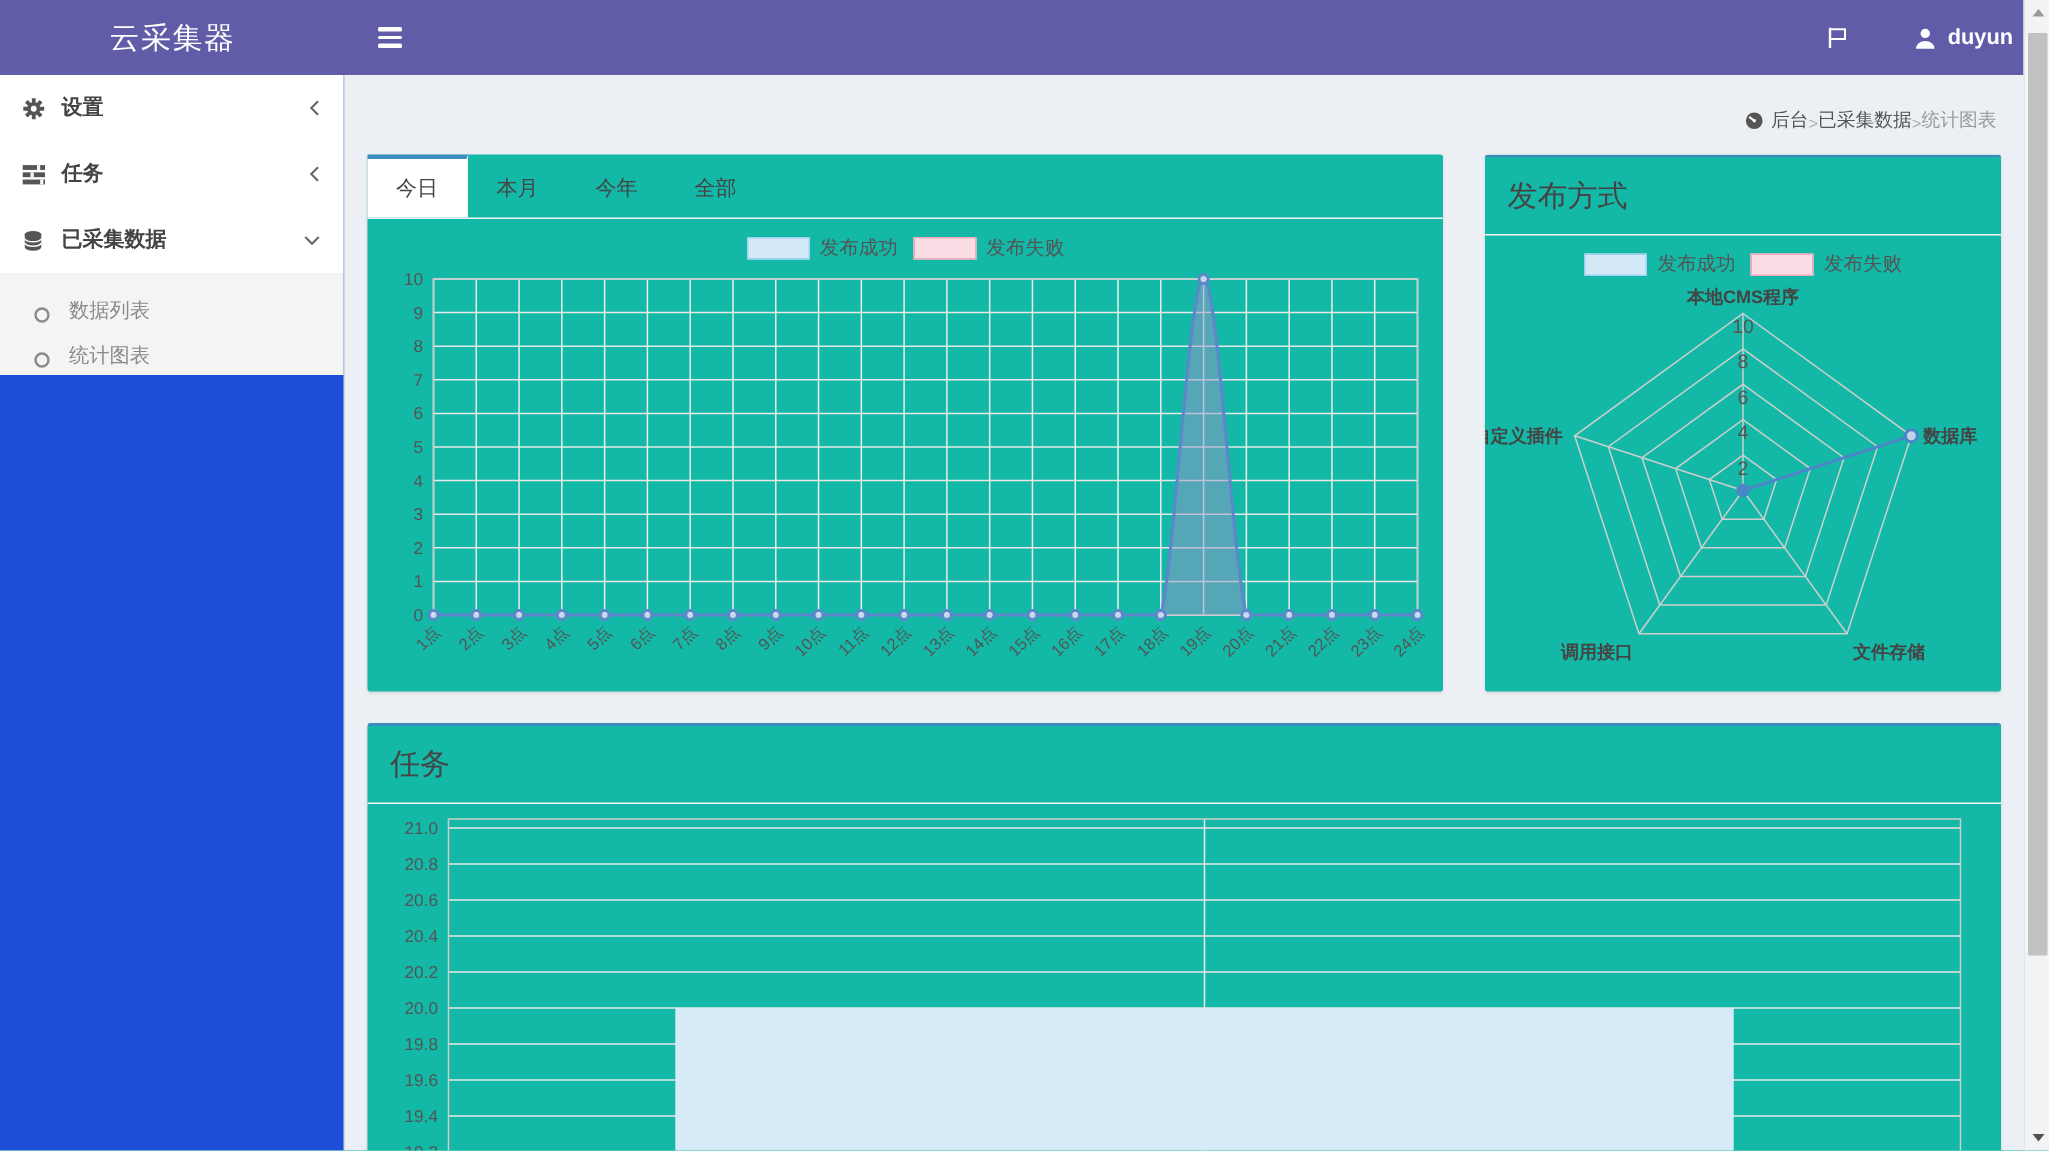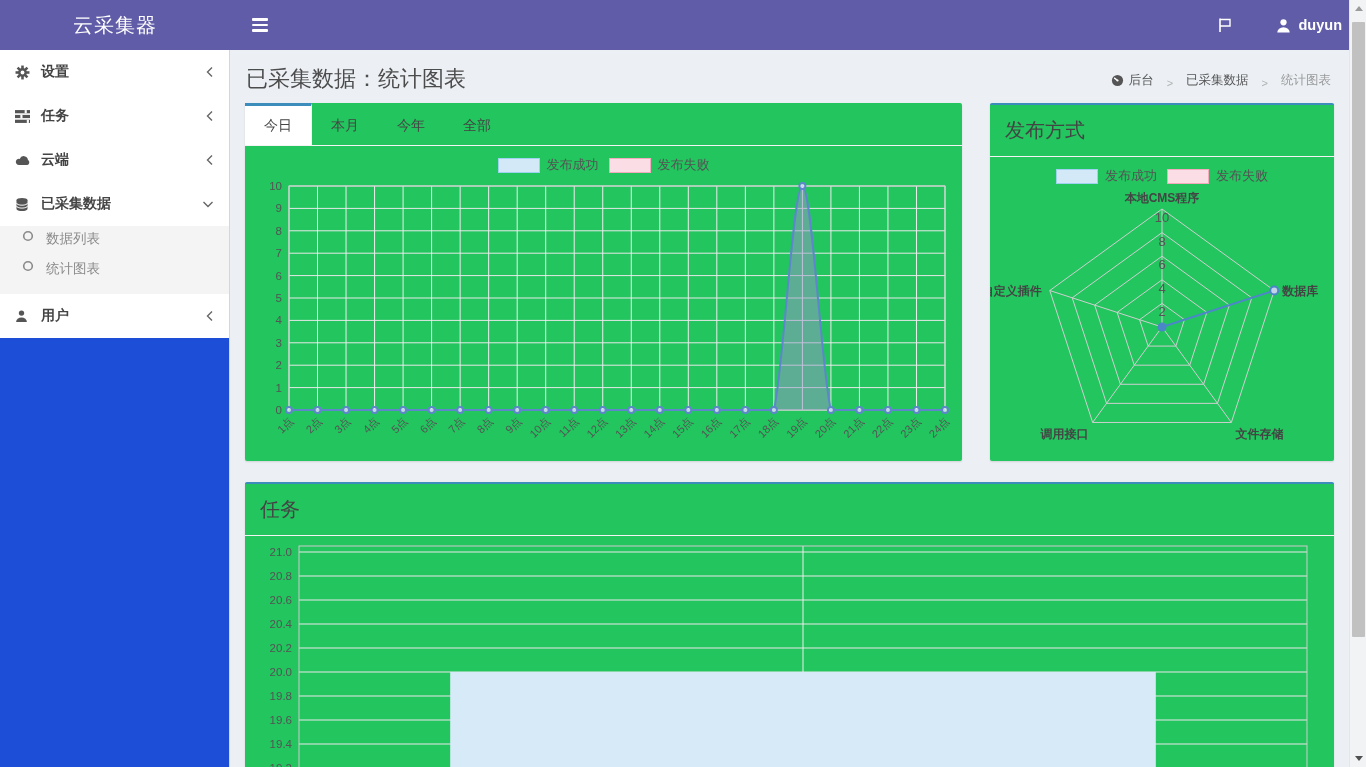--- a/index.html
+++ b/index.html
@@ -17,36 +17,36 @@
   .nav-flag { width:38px; height:50px; display:flex; align-items:center; justify-content:center; cursor:pointer; }
   .nav-user { height:50px; display:flex; align-items:center; gap:8px; color:#fff; font-size:14.5px; font-weight:700; cursor:pointer; }
 
   
   .sidebar { position:absolute; left:0; top:50px; bottom:0; width:230px; background:#1d4ed8; border-right:1px solid #d2d6de; z-index:4; }
   .menu-item { height:44px; display:flex; align-items:center; padding:0 15px; cursor:pointer; background:#fff; }
   .menu-item .mi-icon { width:26px; display:flex; align-items:center; }
   .menu-item .mi-label { flex:1; font-size:14px; font-weight:700; color:#444; }
   .menu-item .mi-arrow { width:12px; display:flex; justify-content:flex-end; }
   .submenu { background:#f4f4f5; padding:4px 0; }
-  .submenu-item { height:30px; display:flex; align-items:flex-start; padding-left:22px; cursor:pointer; }
+  .submenu-item { height:30px; display:flex; align-items:flex-end; padding-left:22px; cursor:pointer; }
   .submenu-item .mi-icon { width:24px; display:flex; align-items:center; }
   .submenu-item .mi-label { font-size:13.5px; color:#8a8a8a; }
 
   
   .content-header { position:absolute; left:230px; top:50px; width:1119px; height:53px; padding:14px 16px 0 16px; }
   .page-title { font-size:22px; font-weight:400; color:#4c4c4c; display:inline-block; }
-  .breadcrumb { position:absolute; right:18px; top:22px; font-size:12.5px; color:#666; display:flex; align-items:flex-end; gap:13px; }
+  .breadcrumb { position:absolute; right:18px; top:22px; font-size:12.5px; color:#666; display:flex; align-items:flex-end; gap:0; }
   .breadcrumb .sep { color:#b0b0b0; font-size:11px; }
   .breadcrumb .bc-link { color:#555; cursor:pointer; display:flex; align-items:center; gap:5px; }
   .breadcrumb .bc-current { color:#999; }
 
   
   .content { position:absolute; left:230px; top:103px; width:1119px; padding:0 15px; }
   .row1 { display:flex; }
-  .panel { background:#22c55e; box-shadow:0 1px 2px rgba(0,0,0,.12); border-radius:2px; }
+  .panel { background:#14b8a6; box-shadow:0 1px 2px rgba(0,0,0,.12); border-radius:2px; }
   .tab-panel { width:717px; height:358px; }
   .radar-panel { width:344px; height:358px; margin-left:28px; border-top:2px solid #3c8dbc; }
   .tasks-panel { width:1089px; height:520px; margin-top:21px; border-top:2px solid #3c8dbc; }
 
   .tabbar { display:flex; border-bottom:1px solid #f4f4f4; }
   .tab { padding:11px 19px 10px 19px; font-size:14px; color:#444; border-top:3px solid transparent; cursor:pointer; }
   .tab.active { border-top-color:#3c8dbc; border-right:1px solid #f4f4f4; background:#fff; }
 
   .box-header { padding:12px 15px; border-bottom:1px solid #f4f4f4; }
   .box-title { font-size:20px; color:#444; font-weight:400; }
@@ -131,33 +131,20 @@
       </svg>
     </span>
     <span class="mi-label">任务</span>
     <span class="mi-arrow">
       <svg width="9" height="12" viewBox="0 0 9 12">
           <path d="M7 1.5 L2.5 6 L7 10.5" stroke="#666" stroke-width="1.4" fill="none"></path>
         </svg>
     </span>
   </div>
 
-  <div class="menu-item">
-    <span class="mi-icon">
-      <svg width="16" height="15" viewBox="0 0 16 14">
-        <path d="M4 11.5 a3.1 3.1 0 1 1 .7-6.1 A4.3 4.3 0 0 1 13 6.6 a2.7 2.7 0 0 1 -.6 4.9 z" fill="#555"></path>
-      </svg>
-    </span>
-    <span class="mi-label">云端</span>
-    <span class="mi-arrow">
-      <svg width="9" height="12" viewBox="0 0 9 12">
-          <path d="M7 1.5 L2.5 6 L7 10.5" stroke="#666" stroke-width="1.4" fill="none"></path>
-        </svg>
-    </span>
-  </div>
 
   <div class="menu-item">
     <span class="mi-icon">
       <svg width="14" height="15" viewBox="0 0 14 14">
         <path d="M1.5 2.6 v8.8 a5.5 2.2 0 0 0 11 0 v-8.8" fill="#555"></path>
         <ellipse cx="7" cy="2.6" rx="5.5" ry="2.1" fill="#555"></ellipse>
         <path d="M1.5 5.5 a5.5 2.2 0 0 0 11 0" stroke="#f9fafc" stroke-width="1" fill="none"></path>
         <path d="M1.5 8.4 a5.5 2.2 0 0 0 11 0" stroke="#f9fafc" stroke-width="1" fill="none"></path>
       </svg>
     </span>
@@ -181,39 +168,24 @@
     <div class="submenu-item">
       <span class="mi-icon">
         <svg width="12" height="12" viewBox="0 0 12 12">
             <circle cx="6" cy="6" r="4.3" stroke="#8a8a8a" stroke-width="1.6" fill="none"></circle>
           </svg>
       </span>
       <span class="mi-label">统计图表</span>
     </div>
   </div>
 
-  <div class="menu-item">
-    <span class="mi-icon">
-      <svg width="13" height="14" viewBox="0 0 14 14">
-        <circle cx="7" cy="3.9" r="2.9" fill="#555"></circle>
-        <path d="M1.2 13.4 a5.8 4.9 0 0 1 11.6 0 z" fill="#555"></path>
-      </svg>
-    </span>
-    <span class="mi-label">用户</span>
-    <span class="mi-arrow">
-      <svg width="9" height="12" viewBox="0 0 9 12">
-          <path d="M7 1.5 L2.5 6 L7 10.5" stroke="#666" stroke-width="1.4" fill="none"></path>
-        </svg>
-    </span>
-  </div>
 
 </div>
 
 <div class="content-header">
-  <h1 class="page-title">已采集数据：统计图表</h1>
   <div class="breadcrumb">
     <span class="bc-link">
       <svg width="13" height="13" viewBox="0 0 14 14">
         <circle cx="7" cy="7" r="6" fill="#555"></circle>
         <line x1="7" y1="7" x2="3.4" y2="4.2" stroke="#fff" stroke-width="1.5"></line>
         <circle cx="7" cy="7" r="1.2" fill="#fff"></circle>
       </svg>
       <span>后台</span>
     </span>
     <span class="sep">&gt;</span>

